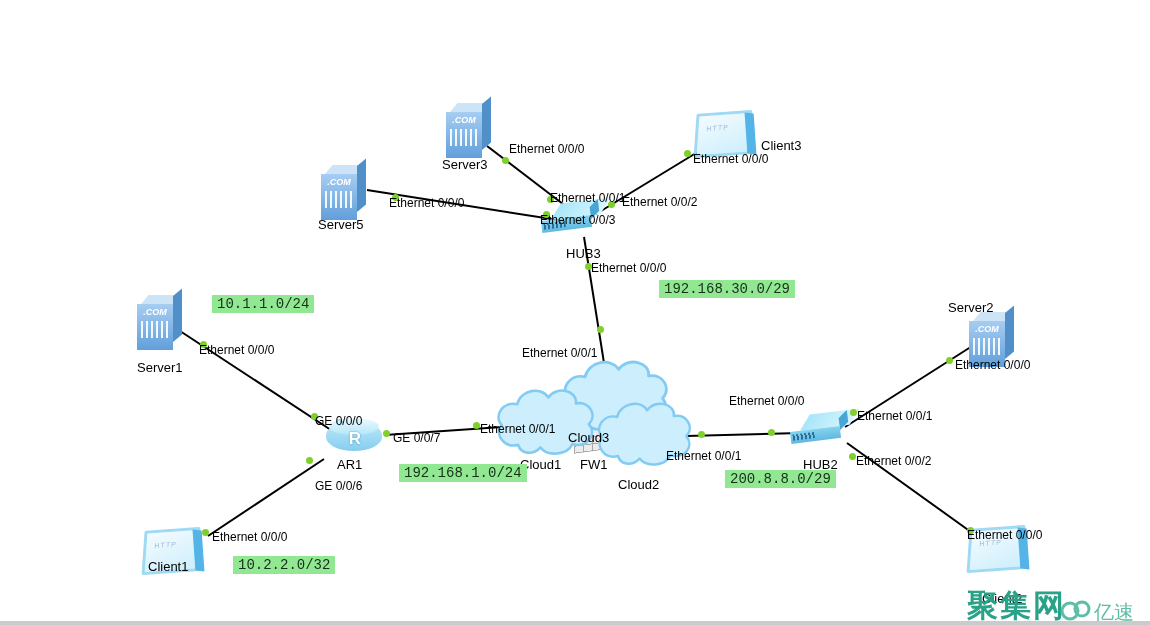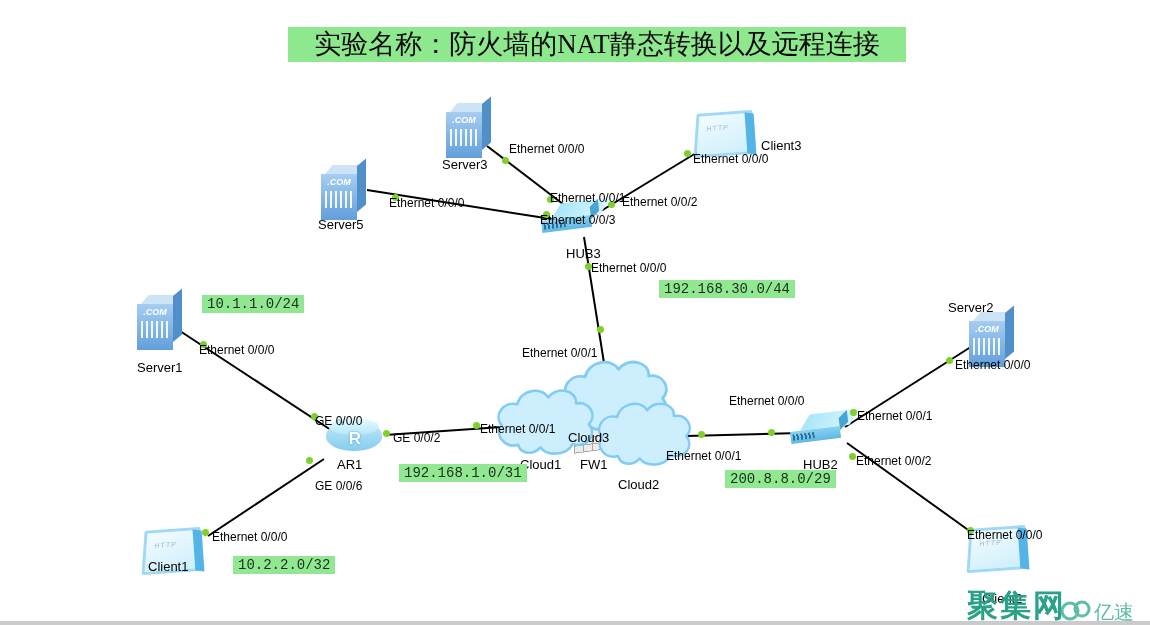--- a/index.html
+++ b/index.html
@@ -196,21 +196,21 @@
   <div class="plabel" style="left:509px;top:142px">Ethernet 0/0/0</div>
   <div class="plabel" style="left:550px;top:191px">Ethernet 0/0/1</div>
   <div class="plabel" style="left:622px;top:195px">Ethernet 0/0/2</div>
   <div class="plabel" style="left:540px;top:213px">Ethernet 0/0/3</div>
   <div class="plabel" style="left:693px;top:152px">Ethernet 0/0/0</div>
   <div class="plabel" style="left:389px;top:196px">Ethernet 0/0/0</div>
   <div class="plabel" style="left:591px;top:261px">Ethernet 0/0/0</div>
   <div class="plabel" style="left:522px;top:346px">Ethernet 0/0/1</div>
   <div class="plabel" style="left:199px;top:343px">Ethernet 0/0/0</div>
   <div class="plabel" style="left:315px;top:414px">GE 0/0/0</div>
-  <div class="plabel" style="left:393px;top:431px">GE 0/0/2</div>
+  <div class="plabel" style="left:393px;top:431px">GE 0/0/7</div>
   <div class="plabel" style="left:315px;top:479px">GE 0/0/6</div>
   <div class="plabel" style="left:480px;top:422px">Ethernet 0/0/1</div>
   <div class="plabel" style="left:212px;top:530px">Ethernet 0/0/0</div>
   <div class="plabel" style="left:666px;top:449px">Ethernet 0/0/1</div>
   <div class="plabel" style="left:729px;top:394px">Ethernet 0/0/0</div>
   <div class="plabel" style="left:857px;top:409px">Ethernet 0/0/1</div>
   <div class="plabel" style="left:856px;top:454px">Ethernet 0/0/2</div>
   <div class="plabel" style="left:955px;top:358px">Ethernet 0/0/0</div>
   <div class="plabel" style="left:967px;top:528px">Ethernet 0/0/0</div>
 
@@ -222,27 +222,26 @@
   <div class="dname" style="left:337px;top:457px">AR1</div>
   <div class="dname" style="left:148px;top:559px">Client1</div>
   <div class="dname" style="left:520px;top:457px">Cloud1</div>
   <div class="dname" style="left:580px;top:457px">FW1</div>
   <div class="dname" style="left:568px;top:430px">Cloud3</div>
   <div class="dname" style="left:618px;top:477px">Cloud2</div>
   <div class="dname" style="left:803px;top:457px">HUB2</div>
   <div class="dname" style="left:948px;top:300px">Server2</div>
   <div class="dname" style="left:982px;top:591px">Client2</div>
 
-  <div class="snlabel" style="left:202px;top:295px">10.1.1.0/24</div>
-  <div class="snlabel" style="left:659px;top:280px">192.168.30.0/44</div>
-  <div class="snlabel" style="left:399px;top:464px">192.168.1.0/31</div>
+  <div class="snlabel" style="left:212px;top:295px">10.1.1.0/24</div>
+  <div class="snlabel" style="left:659px;top:280px">192.168.30.0/29</div>
+  <div class="snlabel" style="left:399px;top:464px">192.168.1.0/24</div>
   <div class="snlabel" style="left:725px;top:470px">200.8.8.0/29</div>
   <div class="snlabel" style="left:233px;top:556px">10.2.2.0/32</div>
 
-  <div id="title">实验名称：防火墙的NAT静态转换以及远程连接</div>
 
   <div id="wm-brand">聚集网</div>
   <svg id="wm-logo" width="38" height="26">
     <circle cx="12" cy="15" r="8" fill="none" stroke="#5ebda6" stroke-width="3"></circle>
     <circle cx="24" cy="13" r="7" fill="none" stroke="#5ebda6" stroke-width="3"></circle>
   </svg>
   <div id="wm-partner">亿速云</div>
 
   <div id="hscroll"></div>
 

